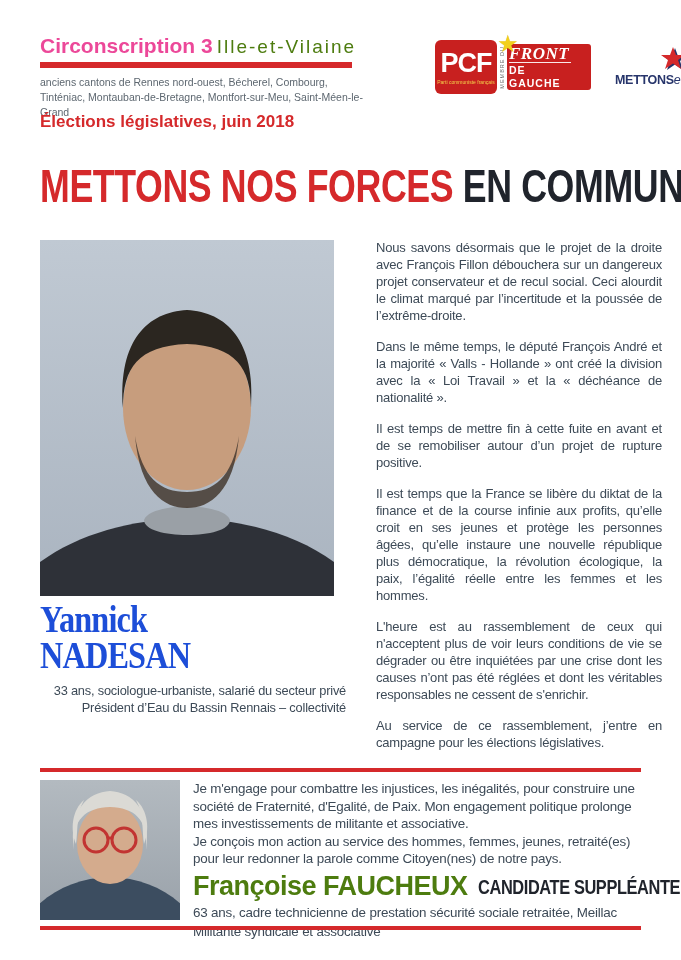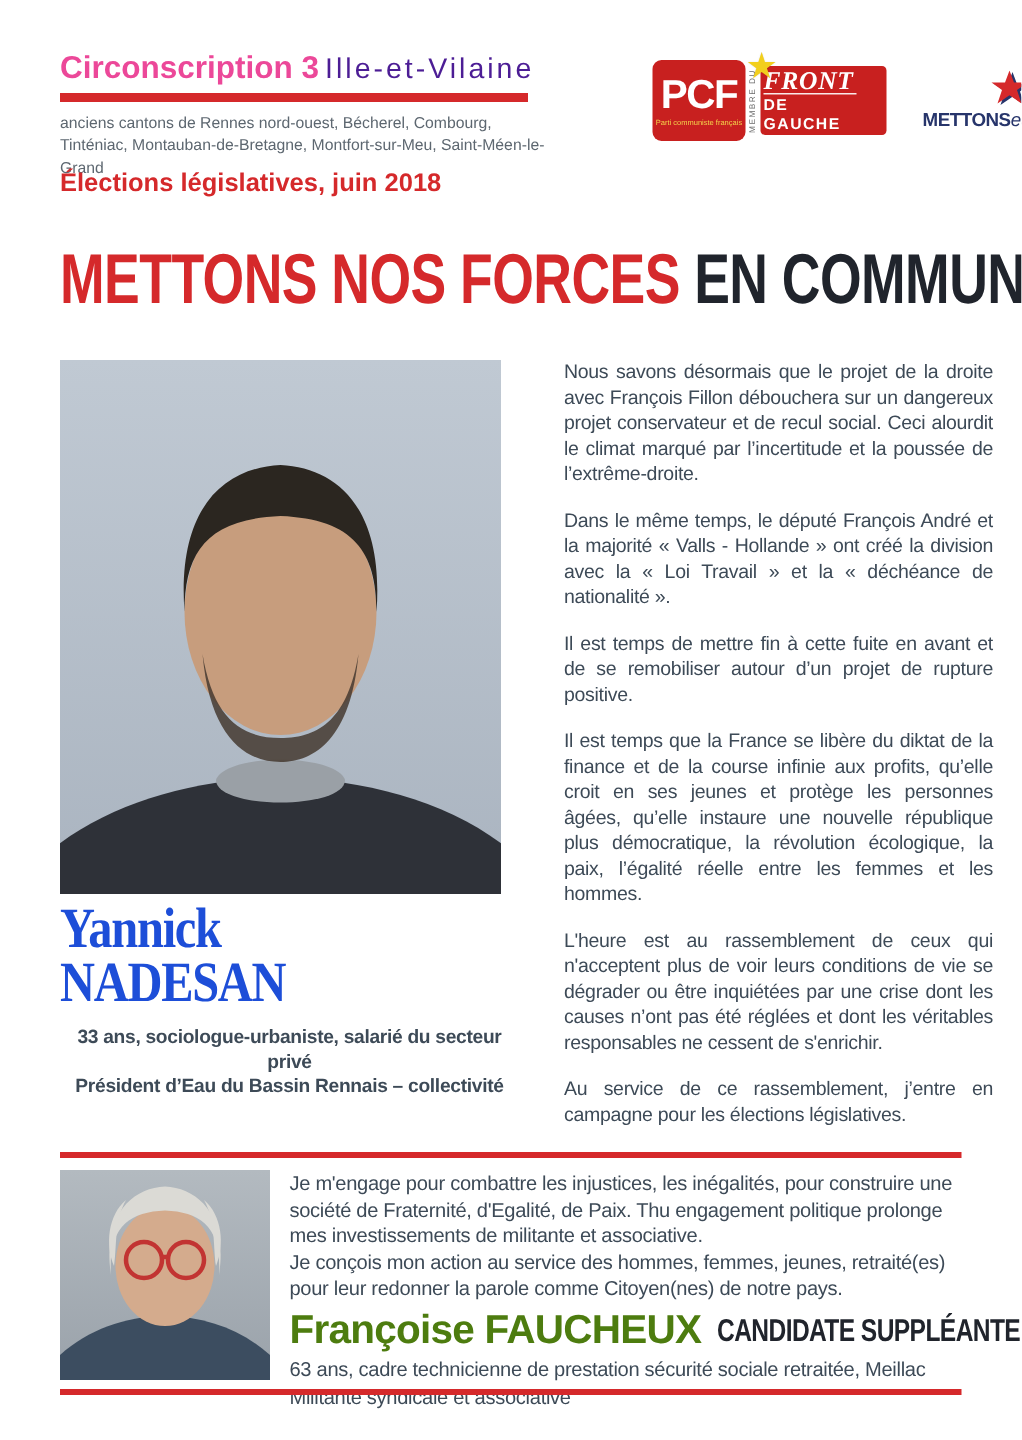--- a/index.html
+++ b/index.html
@@ -4,21 +4,21 @@
 <style>
   html,body{margin:0;padding:0;background:#ffffff;}
   .page{
     position:relative;width:681px;height:960px;background:#fff;overflow:hidden;
     font-family:"Liberation Sans", sans-serif;color:#3d4a57;
   }
   
   .district{position:absolute;left:40px;top:34px;width:322px;}
   .district-line{white-space:nowrap;}
   .district-title{font-size:21px;font-weight:700;color:#ec4899;}
-  .district-region{font-size:19px;font-weight:400;color:#4c1d95;letter-spacing:2px;margin-left:4px;}
+  .district-region{font-size:19px;font-weight:400;color:#4d7c0f;letter-spacing:2px;margin-left:4px;}
   .red-bar{height:6px;background:#d5292b;margin-top:4px;width:312px;}
   .cantons{margin:7px 0 0 0;font-size:10.5px;line-height:1.45;color:#5d6770;width:330px;}
   .logos{position:absolute;left:388px;top:40px;display:flex;align-items:center;}
   .pcf-box{width:62px;height:54px;background:#c8201f;border-radius:6px;color:#fff;
     display:flex;flex-direction:column;align-items:center;justify-content:center;margin-left:47px;}
   .pcf-abbr{font-size:27px;font-weight:700;line-height:1;letter-spacing:-1px;}
   .pcf-sub{font-size:5px;margin-top:2px;color:#f4d34b;white-space:nowrap;}
   .membre{writing-mode:vertical-rl;transform:rotate(180deg);font-size:5.5px;color:#6b6b6b;
     letter-spacing:1px;margin:0 2px;}
   .front-wrap{position:relative;}
@@ -44,21 +44,21 @@
   .headline .hl-red{color:#d5292b;}
   .headline .hl-dark{color:#20242c;}
   
   .photo-main{position:absolute;left:40px;top:240px;width:294px;height:356px;}
   .photo-main svg,.photo-sup svg{display:block;}
   .name-block{position:absolute;left:40px;top:601px;color:#1d4ed8;font-weight:700;font-family:Liberation Serif, serif;}
   .name-line{font-size:38px;line-height:36px;letter-spacing:-1px;display:inline-block;
     transform:scaleX(.85);transform-origin:0 50%;white-space:nowrap;display:block;}
   .bio{position:absolute;left:40px;top:683px;width:306px;font-size:12.8px;line-height:16.5px;
     letter-spacing:-.2px;text-align:justify;}
-  .bio .bio-l{text-align:center;font-weight:bold;}
+  .bio .bio-l{text-align:right;}
   
   .manifesto{position:absolute;left:376px;top:239px;width:286px;}
   .manifesto p{margin:0 0 14px 0;font-size:13px;line-height:17px;text-align:justify;letter-spacing:-.2px;}
   
   .supplement{position:absolute;left:40px;top:768px;width:601px;border-top:4px solid #d5292b;
     padding-top:8px;display:flex;}
   .photo-sup{width:140px;height:140px;flex:0 0 140px;}
   .sup-text{margin-left:13px;width:448px;}
   .sup-quote{margin:0;font-size:13.4px;line-height:17.5px;letter-spacing:-.2px;}
   .sup-name-line{margin-top:3px;white-space:nowrap;}
@@ -162,21 +162,21 @@
         <ellipse cx="70" cy="64" rx="33" ry="40" fill="#d4ab8d"></ellipse>
         <path d="M34,70 C28,30 48,12 70,11 C92,12 112,30 106,70 C108,38 94,28 70,27 C46,28 32,38 34,70 Z" fill="#dbdad5"></path>
         <path d="M36,64 C30,50 32,30 44,20 C36,34 38,52 36,64 Z" fill="#dbdad5"></path>
         <path d="M104,64 C110,50 108,30 96,20 C104,34 102,52 104,64 Z" fill="#dbdad5"></path>
         <circle cx="56" cy="60" r="12" fill="none" stroke="#c23432" stroke-width="3"></circle>
         <circle cx="84" cy="60" r="12" fill="none" stroke="#c23432" stroke-width="3"></circle>
         <line x1="68" y1="58" x2="72" y2="58" stroke="#c23432" stroke-width="3"></line>
       </svg>
     </div>
     <div class="sup-text">
-      <p class="sup-quote">Je m'engage pour combattre les injustices, les inégalités,  pour construire une société de Fraternité, d'Egalité, de Paix. Thu engagement politique prolonge mes investissements de militante et associative.</p>
+      <p class="sup-quote">Je m'engage pour combattre les injustices, les inégalités,  pour construire une société de Fraternité, d'Egalité, de Paix. Mon engagement politique prolonge mes investissements de militante et associative.</p>
       <p class="sup-quote">Je conçois mon action au service des hommes, femmes, jeunes, retraité(es) pour leur redonner la parole comme Citoyen(nes) de notre pays.</p>
       <div class="sup-name-line">
         <span class="sup-name">Françoise FAUCHEUX</span>
         <span class="sup-role">CANDIDATE SUPPLÉANTE</span>
       </div>
       <p class="sup-bio">63 ans, cadre technicienne de prestation sécurité sociale retraitée, Meillac</p>
       <p class="sup-bio">Militante syndicale et associative</p>
     </div>
   </div>
 

